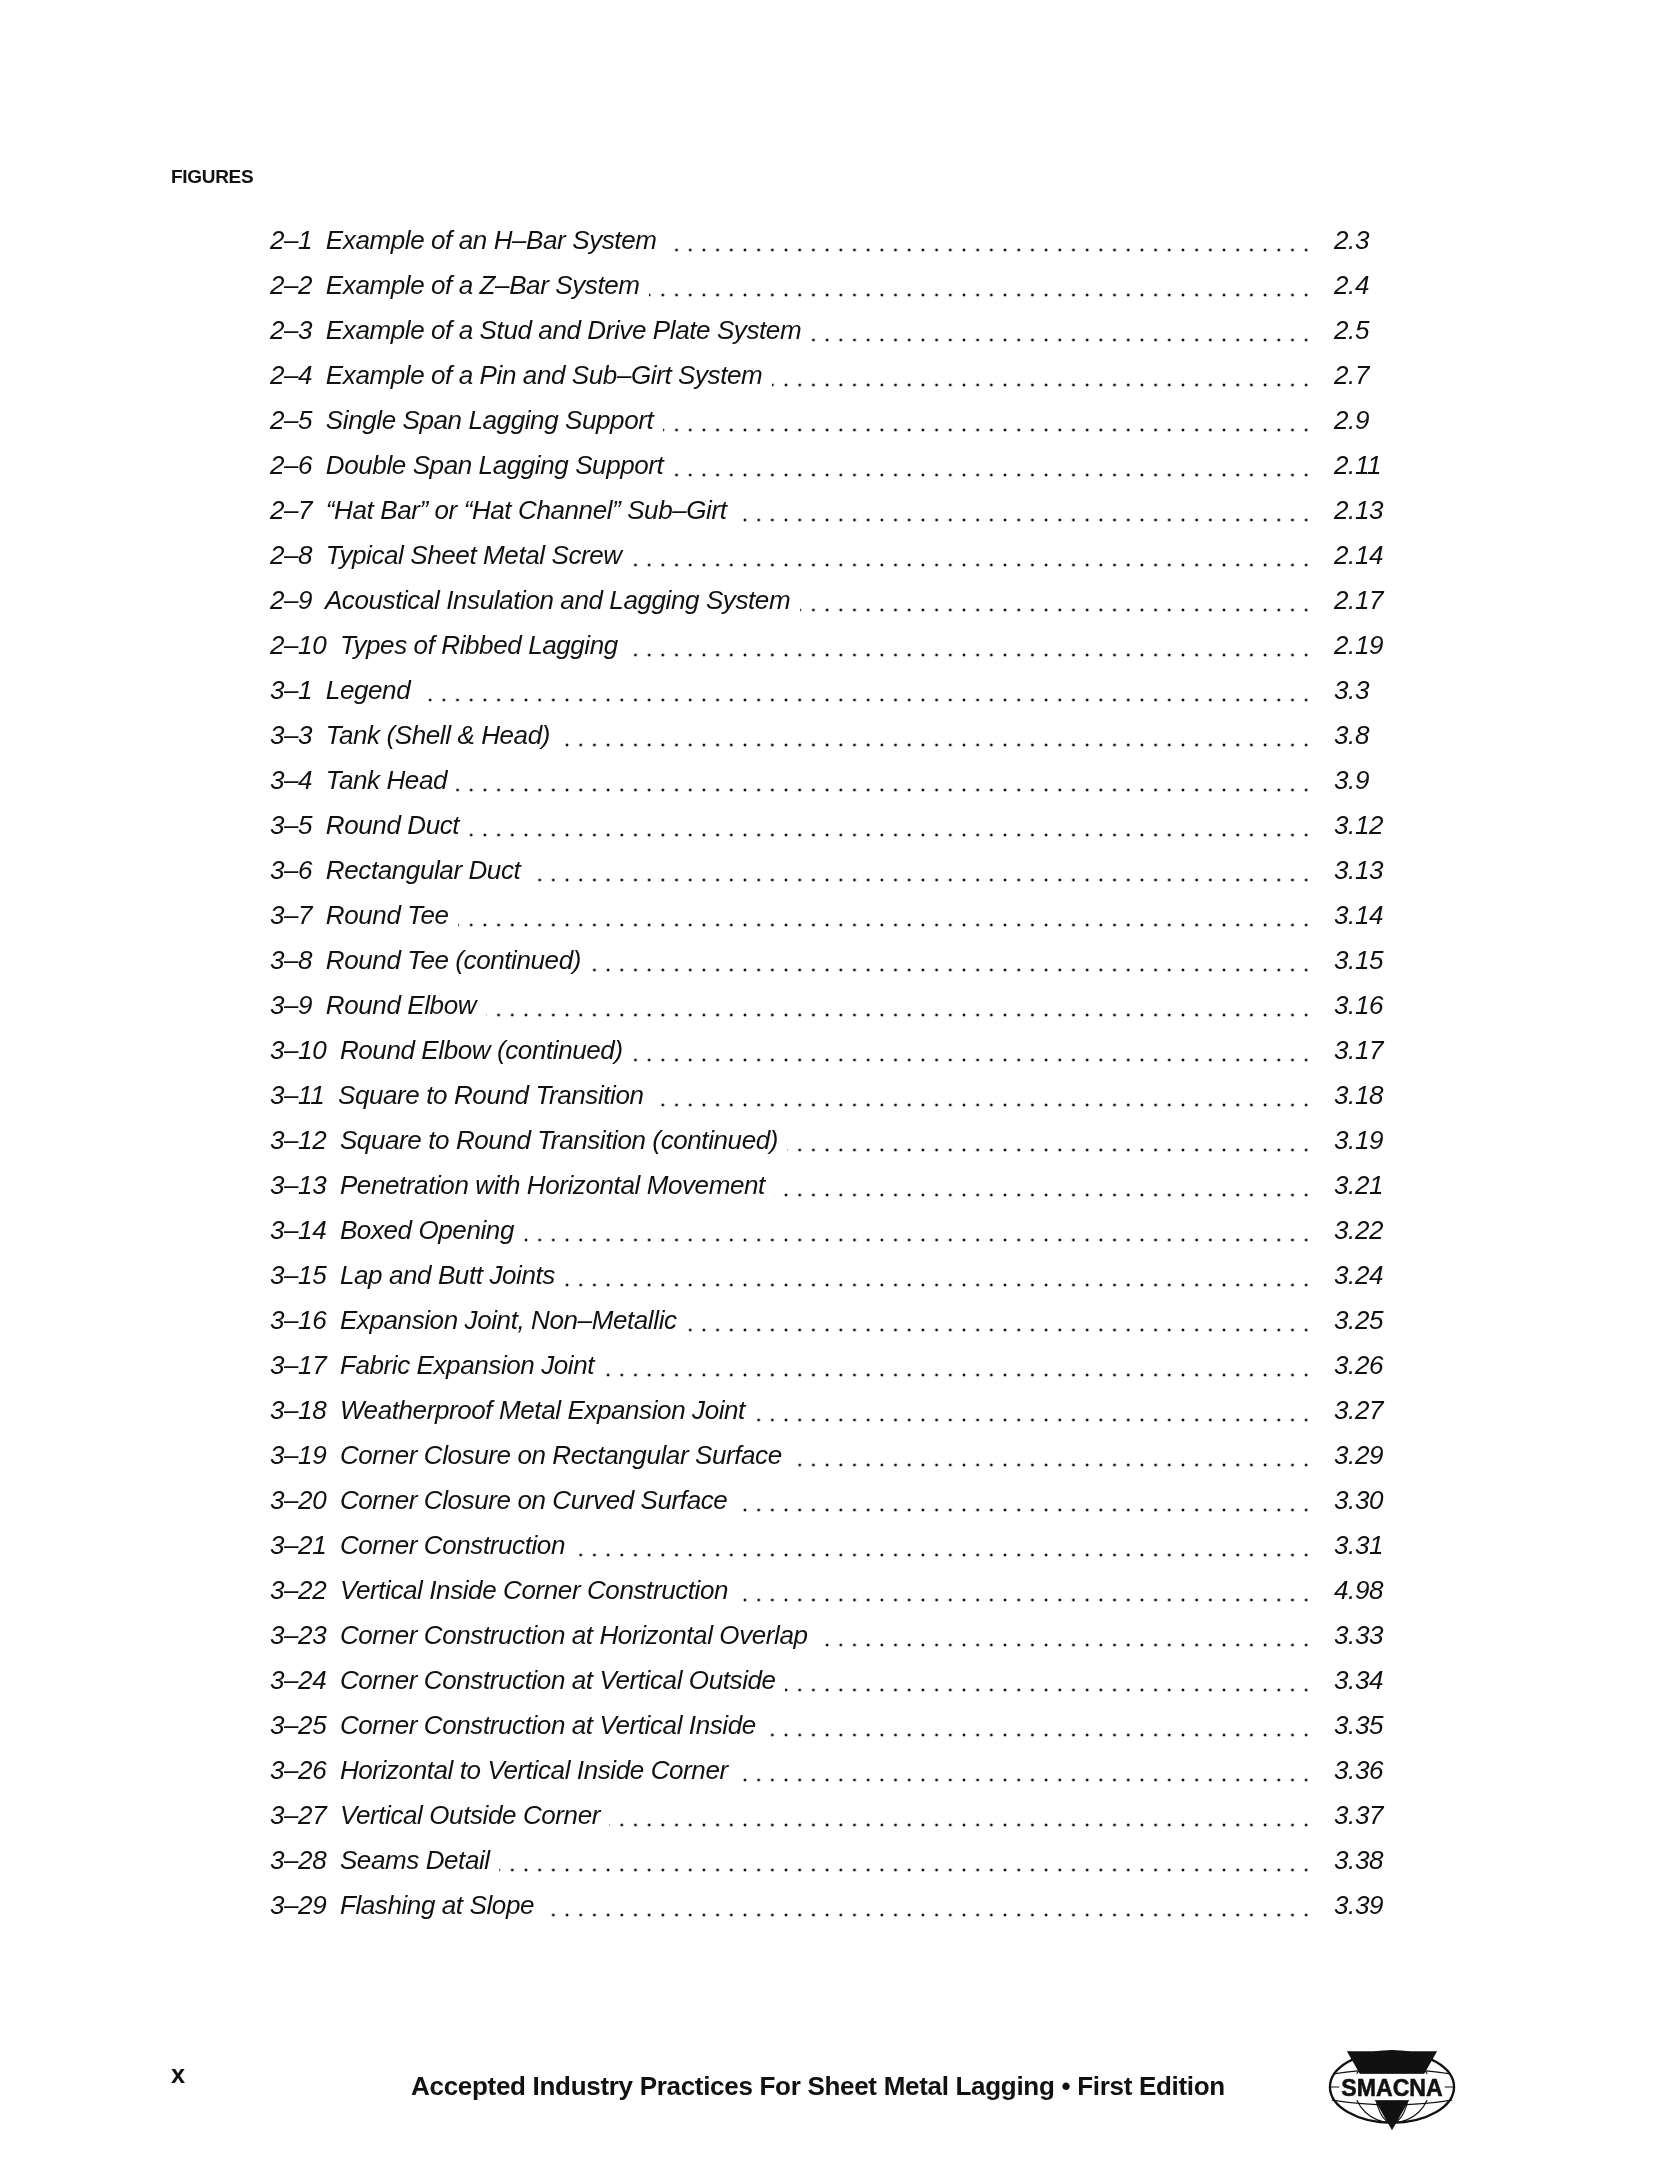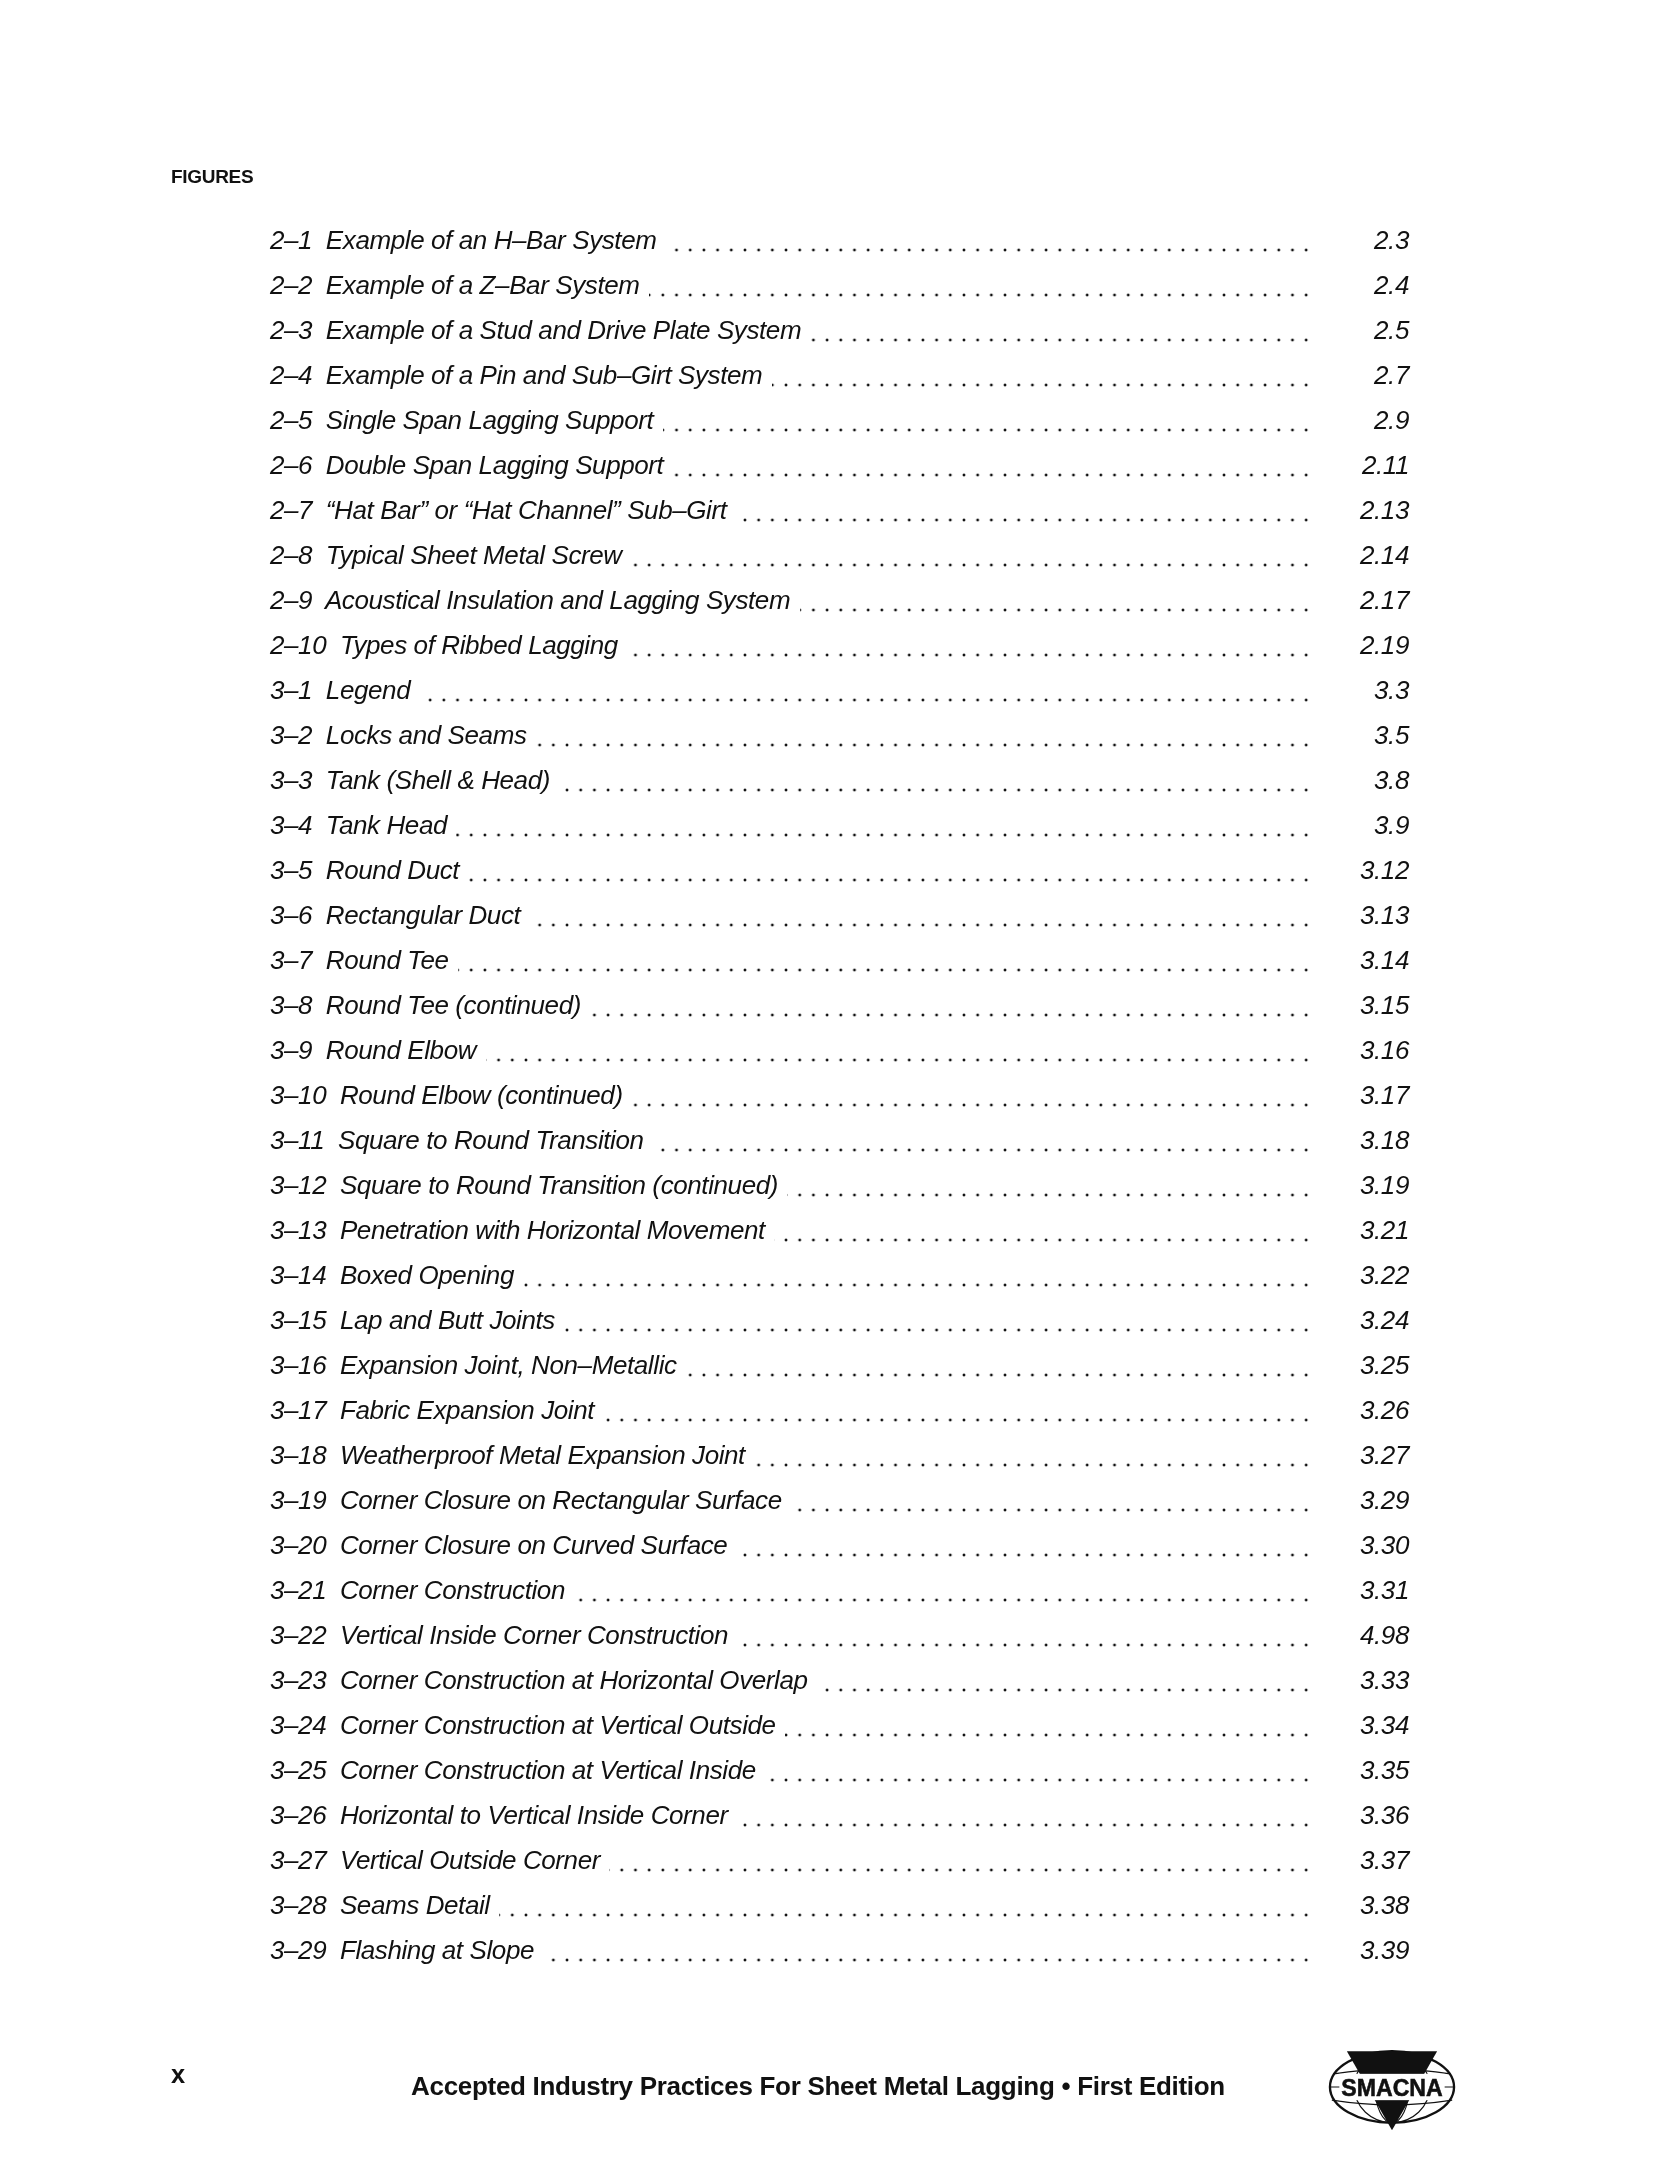--- a/index.html
+++ b/index.html
@@ -7,21 +7,21 @@
          font-family: "Liberation Sans", sans-serif; color: #111111; }
   .heading { position: absolute; left: 171px; top: 166px; font-size: 19px; font-weight: bold;
              letter-spacing: -0.3px; margin: 0; }
   .toc { position: absolute; left: 270px; top: 218px; width: 1139px; margin: 0; padding: 0; list-style: none; }
   .row { position: relative; height: 45px; display: flex; align-items: center; font-size: 26px;
          letter-spacing: -0.4px; font-style: italic; }
   .label { white-space: pre; background: #fff; padding-right: 9.4px; position: relative; z-index: 1; }
   .leader { position: absolute; left: 0; width: 1043px; top: 50%; height: 5.6px; margin-top: 6.6px;
             background-image: radial-gradient(circle, #111 1.3px, transparent 1.7px);
             background-size: 13.7px 5.6px; background-position: right center; background-repeat: repeat-x; }
-  .page { position: absolute; right: 0; width: 75px; text-align: right; background: #fff; }
+  .page { position: absolute; right: 0; width: 75px; text-align: left; background: #fff; }
   .footer-num { position: absolute; left: 171px; top: 2060px; font-size: 25.4px; font-weight: bold; }
   .footer-title { position: absolute; left: 411px; top: 2071px; font-size: 26px; font-weight: bold;
                   letter-spacing: -0.3px; white-space: nowrap; }
   .logo { position: absolute; left: 1326px; top: 2040px; width: 132px; height: 94px; }
 </style>
 </head>
 <body>
 
 <h2 class="heading">FIGURES</h2>
 
@@ -73,25 +73,20 @@
     </li>
     <li class="row">
       <span class="leader"></span>
       <span class="label"><span>2–10</span>  <span>Types of Ribbed Lagging</span></span>
       <span class="page">2.19</span>
     </li>
     <li class="row">
       <span class="leader"></span>
       <span class="label"><span>3–1</span>  <span>Legend</span></span>
       <span class="page">3.3</span>
-    </li>
-    <li class="row">
-      <span class="leader"></span>
-      <span class="label"><span>3–2</span>  <span>Locks and Seams</span></span>
-      <span class="page">3.5</span>
     </li>
     <li class="row">
       <span class="leader"></span>
       <span class="label"><span>3–3</span>  <span>Tank (Shell &amp; Head)</span></span>
       <span class="page">3.8</span>
     </li>
     <li class="row">
       <span class="leader"></span>
       <span class="label"><span>3–4</span>  <span>Tank Head</span></span>
       <span class="page">3.9</span>

